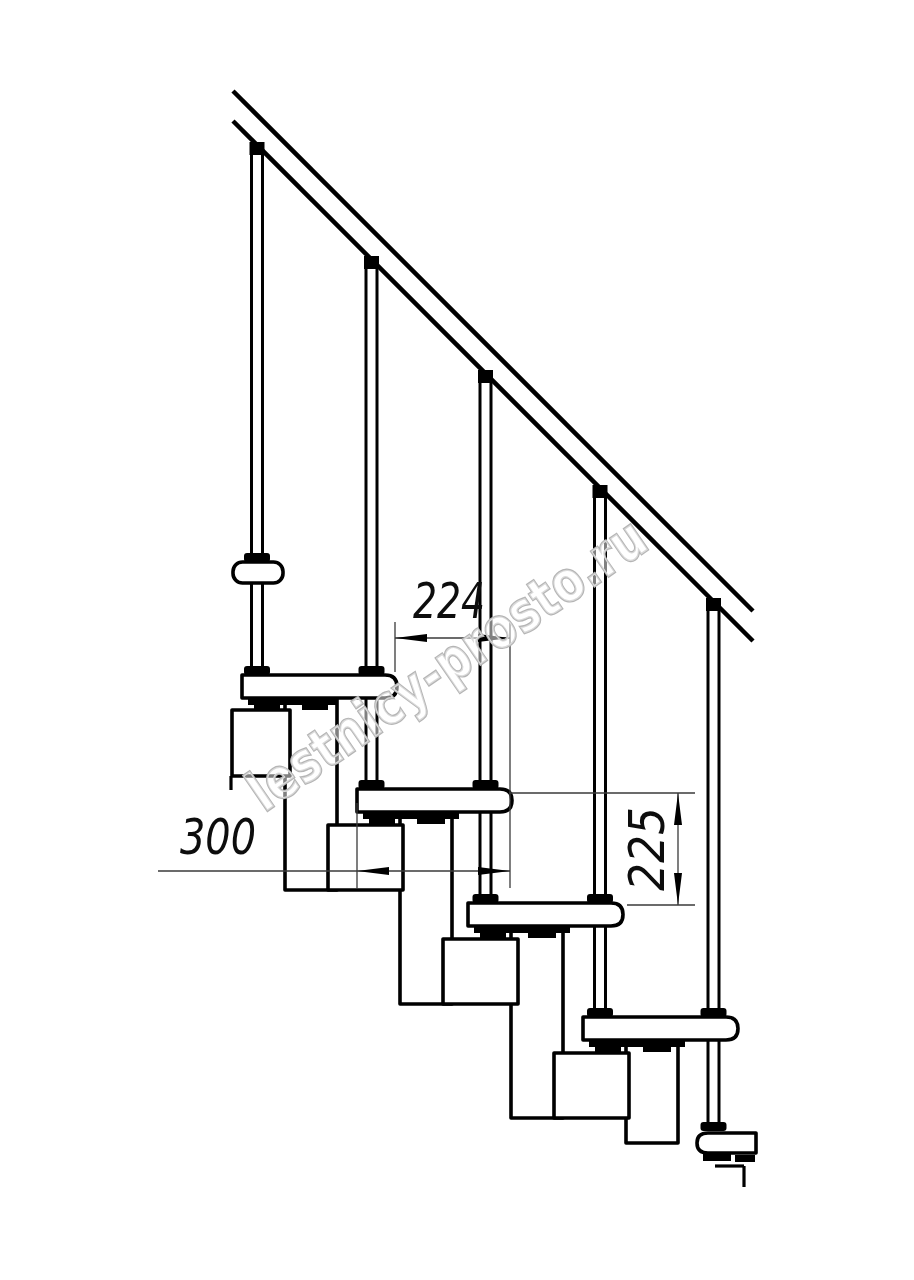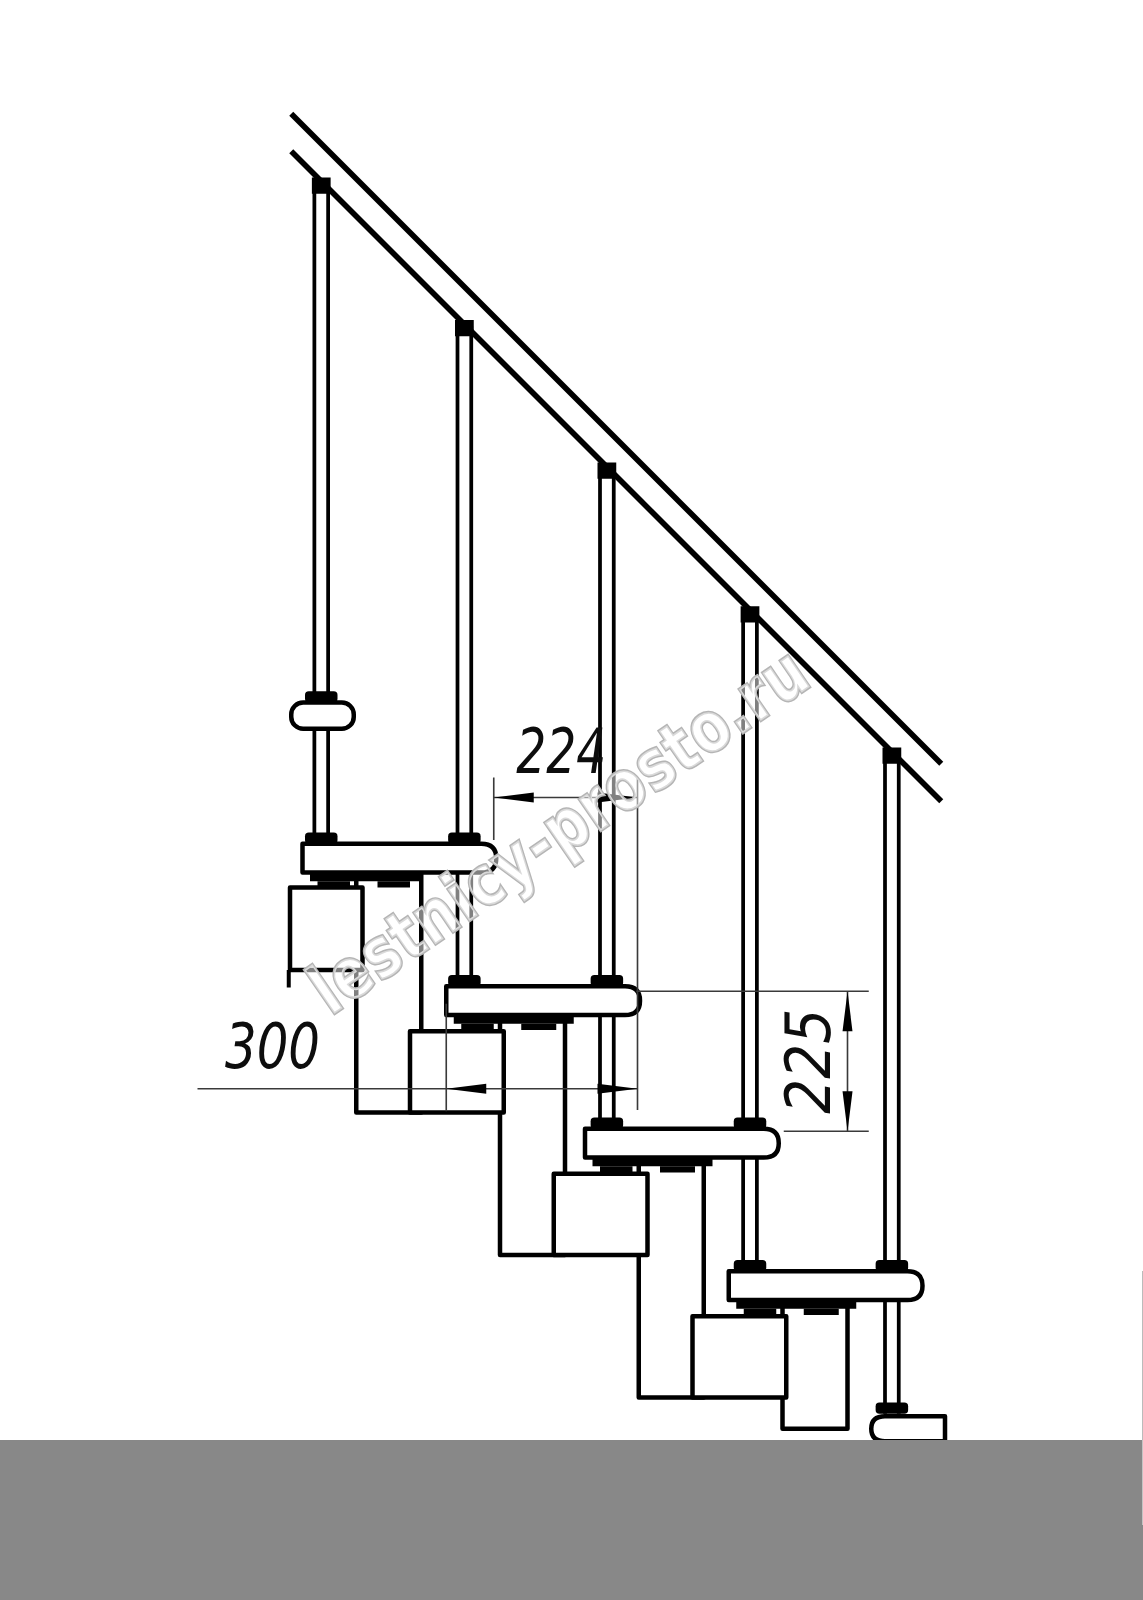--- a/index.html
+++ b/index.html
@@ -4,21 +4,21 @@
 <style>
   :root{
     --line:#000000;
     --dim:#3a3a3a;
     --text:#0d0d0d;
     --wm:#b5b5b5;
     --bg:#ffffff;
   }
   html,body{margin:0;padding:0;background:#888;}
   .canvas{
-    position:relative;width:914px;height:1152px;background:var(--bg);
+    position:relative;width:914px;height:1280px;background:var(--bg);
     overflow:hidden;font-family:"DejaVu Sans",sans-serif;
   }
   svg{display:block;}
   .bold{stroke:var(--line);stroke-width:3.6;fill:#fff;stroke-linejoin:round;}
   .boldline{stroke:var(--line);stroke-width:3.2;fill:none;stroke-linecap:butt;}
   .rail{stroke:var(--line);stroke-width:4.5;fill:none;}
   .bal{stroke:var(--line);stroke-width:3;fill:none;}
   .ink{fill:var(--line);stroke:none;}
   .thin{stroke:var(--dim);stroke-width:1.3;fill:none;}
   .ah{fill:var(--line);stroke:none;}

